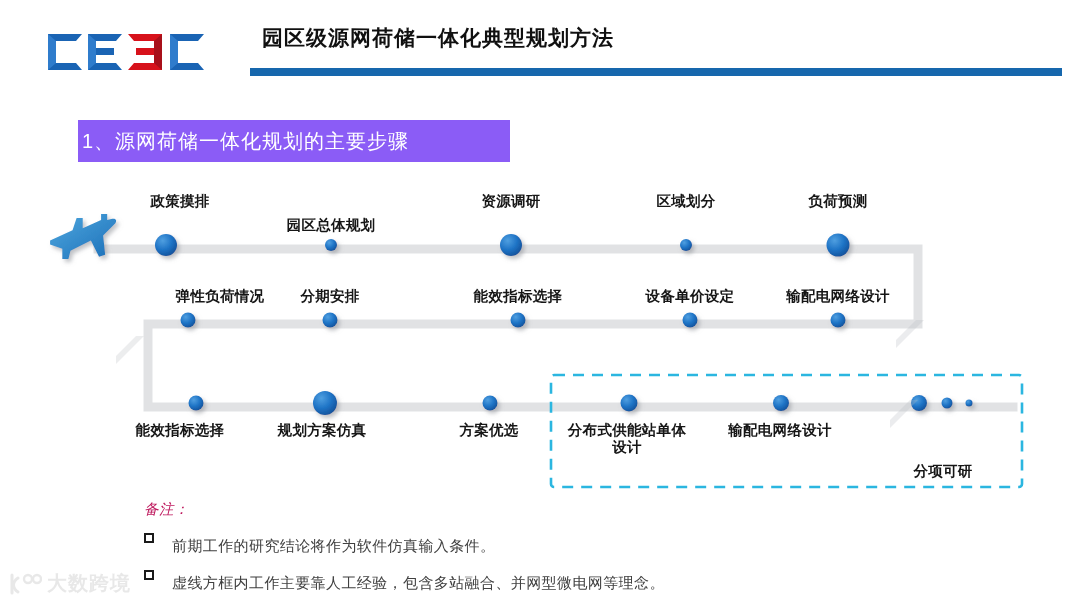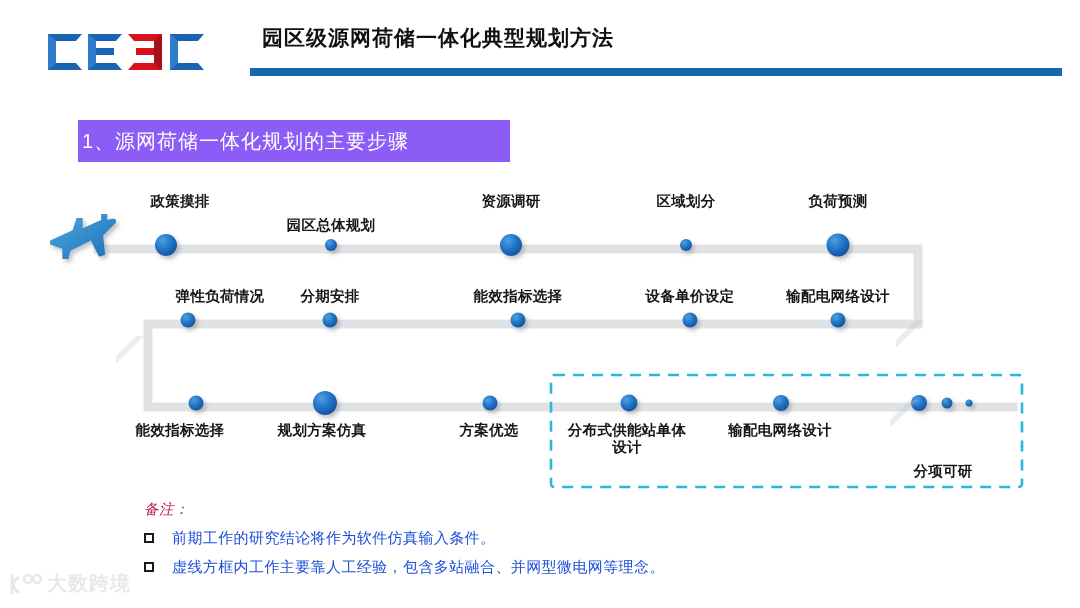--- a/index.html
+++ b/index.html
@@ -119,23 +119,24 @@
     width: 10px;
     height: 10px;
     border: 2px solid #1a1a1a;
     margin-top: 5px;
     margin-right: 18px;
     flex: 0 0 auto;
     box-sizing: border-box;
   }
   .note-text {
     font-size: 15px;
-    color: #1d4ed8;
+    color: #404040;
     letter-spacing: 0.4px;
     line-height: 1.3;
+    margin-top: 8px;
   }
 
   
   #watermark {
     position: absolute;
     left: 8px;
     top: 570px;
     display: flex;
     align-items: center;
     opacity: 0.42;

